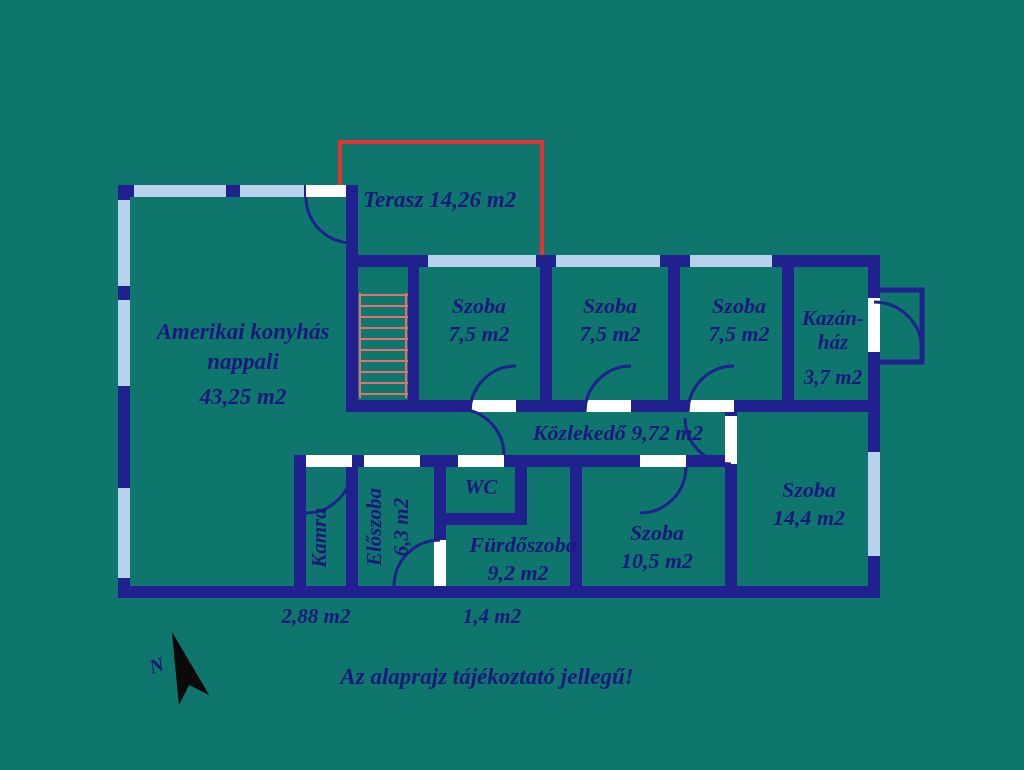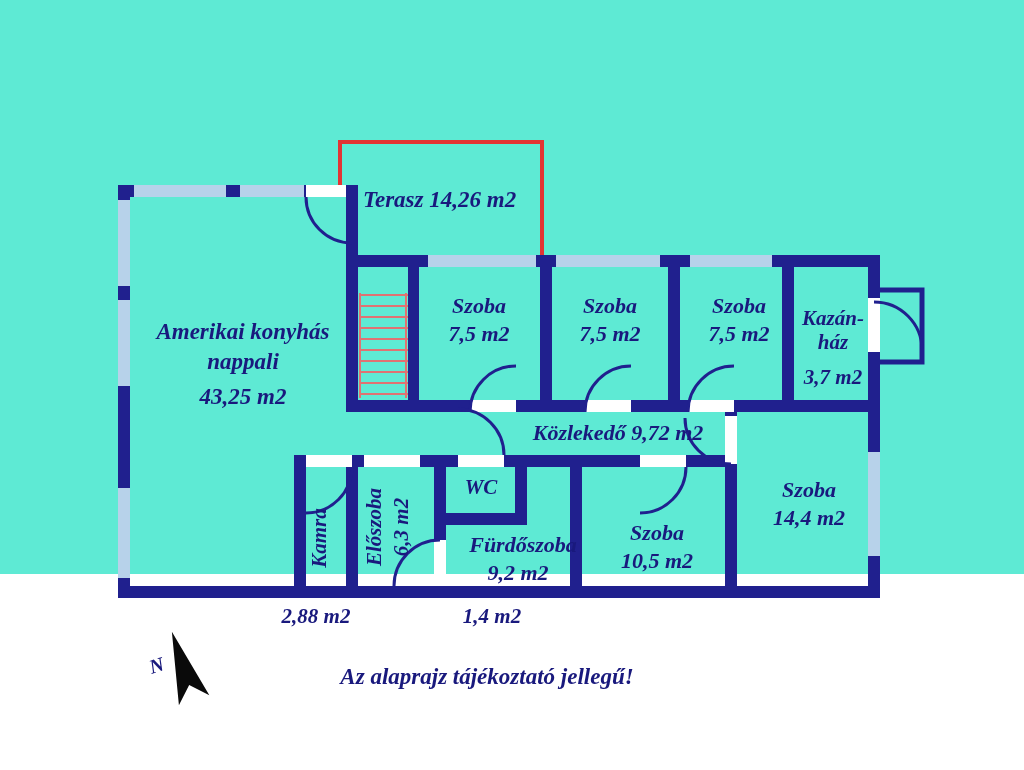--- a/index.html
+++ b/index.html
@@ -4,21 +4,21 @@
 <style>
   :root{
     --wall:#20208e;
     --window:#b7d2ea;
     --terrace:#e23434;
     --stairs:#e07272;
     --txt:#19197d;
   }
   html,body{margin:0;padding:0;background:#ffffff;}
   body{width:1024px;height:770px;overflow:hidden;}
-  .plan-wrap{width:1024px;height:574px;position:relative;background:#5eead4;}
+  .plan-wrap{width:1024px;height:770px;position:relative;background:#0f766e;}
   .wall{fill:var(--wall);}
   .gap{fill:#ffffff;}
   .window{fill:var(--window);}
   .arc{fill:none;stroke:var(--wall);stroke-width:3;}
   .bumpline{stroke:var(--wall);stroke-width:5;fill:none;}
   .terrace{fill:none;stroke:var(--terrace);stroke-width:4;}
   .stair{stroke:var(--stairs);stroke-width:2;}
   .lbl{
     font-family:"Liberation Serif",serif;
     font-style:italic;

